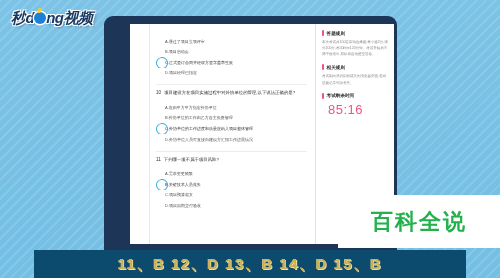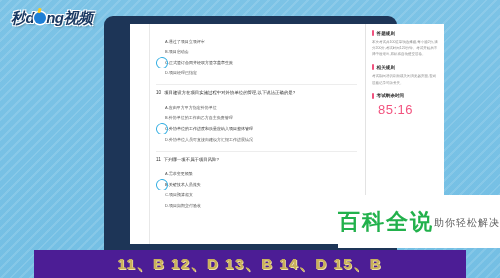--- a/index.html
+++ b/index.html
@@ -40,21 +40,21 @@
 
   
   .frame{
     position:absolute; left:104px; top:16px; width:293px; height:244px;
     background:#1d3557; border-radius:9px 9px 0 0;
     padding:8px 4px 0 6px;
     z-index:10;
   }
   
   .page{
-    position:absolute; left:130px; top:24px; width:314px; height:222px;
+    position:absolute; left:130px; top:24px; width:264px; height:222px;
     background:#ffffff; display:flex; z-index:12; overflow:hidden;padding-left:12px;
   }
 
   
   .gutter{ width:8px; flex:0 0 8px; border-right:1px solid #e8e8e8; background:#fff; }
 
   
   .qcol{
     flex:1 1 auto; background:#fff; border-right:1px solid #e3e3e3;
     padding:2px 8px 0 6px; overflow:hidden; position:relative;
@@ -109,21 +109,21 @@
   }
   .banner .sub{
     font-size:10px; color:#5a5a5a; letter-spacing:1px; margin-top:2px;
   }
   .navybar{
     position:absolute; left:104px; bottom:28px; width:293px; height:6px;
     background:#1d3557; z-index:20;
   }
   .yellowbar{
     position:absolute; left:34px; bottom:0; width:432px; height:28px;
-    background:#4c1d95; z-index:30;
+    background:#0c4a6e; z-index:30;
     display:flex; align-items:center; justify-content:center;
   }
   .yellowbar .ans{
     font-size:15px; font-weight:bold; color:#c8b05a; letter-spacing:1.5px;
     text-shadow: 0.8px 0.8px 0 #efe0a0, -0.5px -0.5px 0 #d8c274;
     white-space:nowrap;
   }
 </style>
 </head>
 <body>
@@ -203,20 +203,19 @@
       </div>
       <div class="timer">85:16</div>
 
     </div>
   </div>
 
   <div class="navybar"></div>
 
   <div class="banner">
     <div class="brand">百科全说</div>
-    <div class="sub">助你轻松解决</div>
   </div>
 
   <div class="yellowbar">
     <div class="ans">11、B  12、D  13、B  14、D  15、B</div>
   </div>
 
 </div>
 
 </body></html>

